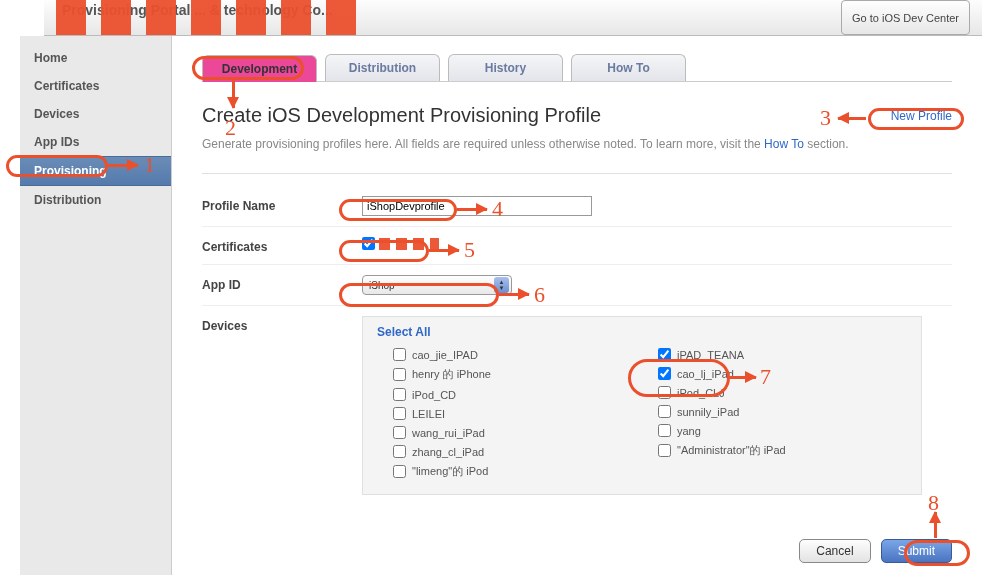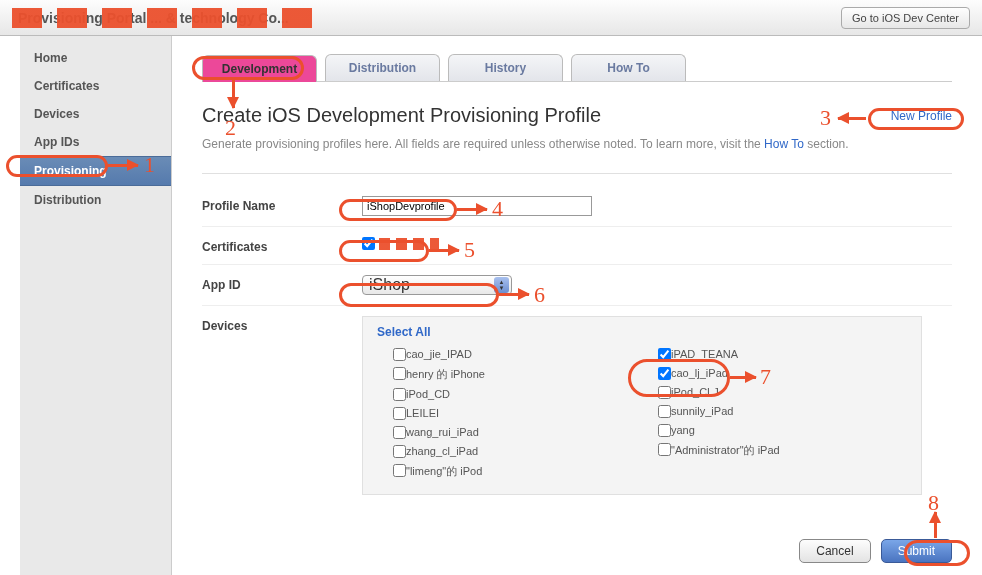--- a/index.html
+++ b/index.html
@@ -13,23 +13,23 @@
     overflow: hidden;
     position: relative;
   }
 
   
   .header {
     height: 36px;
     background: linear-gradient(#fdfdfd, #e7e7e7);
     border-bottom: 1px solid #bbb;
     display: flex;
-    align-items: center;
     justify-content: space-between;
     padding: 0 12px;
+    margin-left: 44px;
   }
   .header-title {
     font-size: 14px;
     font-weight: bold;
     color: #555;
     position: relative;
     padding: 2px 6px;
   }
   .header-title::after {
     content: "";
@@ -167,21 +167,21 @@
   .cert-name::after {
      content:""; position:absolute; left:0; right:0; top:0; bottom:0;
      background: repeating-linear-gradient(90deg, rgba(235,80,45,0.95) 0 11px, rgba(235,80,45,0) 11px 17px);
   }
   .select-wrap {
     display: inline-flex;
     align-items: center;
     background: linear-gradient(#fff,#e8e8e8);
     border: 1px solid #999;
     border-radius: 4px;
-    font-size: 16px;
+    font-size: 10px;
     height: 20px;
     padding: 0 2px 0 6px;
     width: 150px;
     justify-content: space-between;
     cursor: pointer;
   }
   .select-arrow {
     width: 15px; height: 16px;
     background: linear-gradient(#a8c0ee,#6d8fd0);
     border-radius: 3px;
@@ -200,21 +200,21 @@
     color: #3068c8;
     font-weight: bold;
     font-size: 12px;
     cursor: pointer;
     display: inline-block;
     margin-bottom: 6px;
   }
   .device-cols { display: flex; }
   .device-col { flex: 1; }
   .device-item {
-    display: flex; align-items: flex-start; 
+    display: flex; align-items: center; gap: 6px;
     font-size: 11px; color: #555;
     padding: 3px 16px;
     cursor: pointer;
   }
   .device-item input { margin:0; }
 
   .actions {
     position: absolute;
     right: 30px;
     bottom: 12px;

